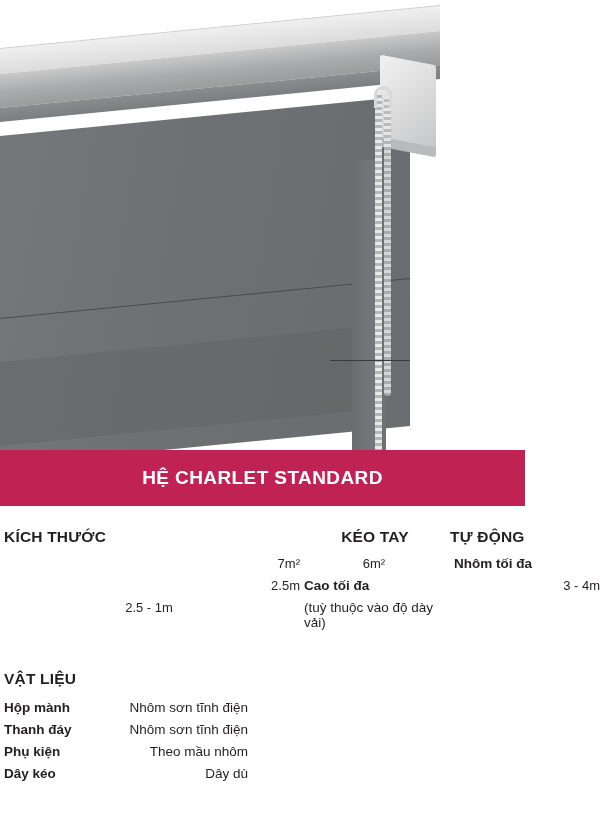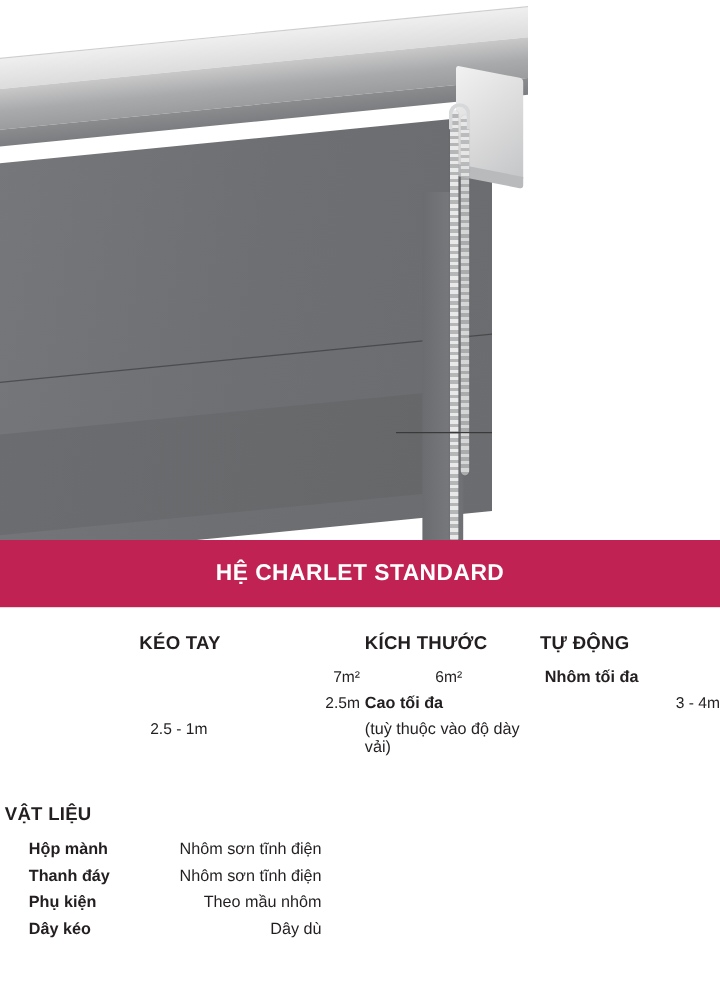--- a/index.html
+++ b/index.html
@@ -156,21 +156,21 @@
     position: absolute;
     left: 330px;
     top: 360px;
     width: 80px;
     height: 1px;
     background: #3a3a3a;
   }
 
   
   .title-band {
-    width: 600px;
+    width: 525px;
     height: 56px;
     background: #c02253;
     display: flex;
     align-items: center;
     justify-content: center;
   }
   .title-band h1 {
     margin: 0;
     color: #ffffff;
     font-size: 19px;
@@ -222,21 +222,20 @@
   .materials h2 {
     margin: 0 0 12px 4px;
     font-size: 15.5px;
     font-weight: bold;
     letter-spacing: 0.2px;
   }
   .mat-grid {
     display: grid;
     grid-template-columns: 88px 160px;
     row-gap: 7px;
-    margin-left: 20px;
   }
   .mat-label {
     font-size: 13.5px;
     font-weight: bold;
     padding-left: 4px;
   }
   .mat-value {
     font-size: 13.5px;
     text-align: right;
   }
@@ -264,22 +263,22 @@
   <div class="seam-pointer"></div>
 </div>
 
 <div class="title-band">
   <h1>HỆ CHARLET STANDARD</h1>
 </div>
 
 <div class="specs">
 
   <div class="spec-table">
+    <div class="col-head left">KÍCH THƯỚC</div>
     <div class="col-head c1">KÉO TAY</div>
-    <div class="col-head left">KÍCH THƯỚC</div>
     <div class="col-head c2">TỰ ĐỘNG</div>
 
     <div class="cell c1">7m²</div>
     <div class="cell c2">6m²</div>
 
     <div class="row-label">Nhôm tối đa</div>
     <div class="cell c1">2.5m</div>
 
     <div class="row-label">Cao tối đa</div>
     <div class="cell c1">3 - 4m</div>

